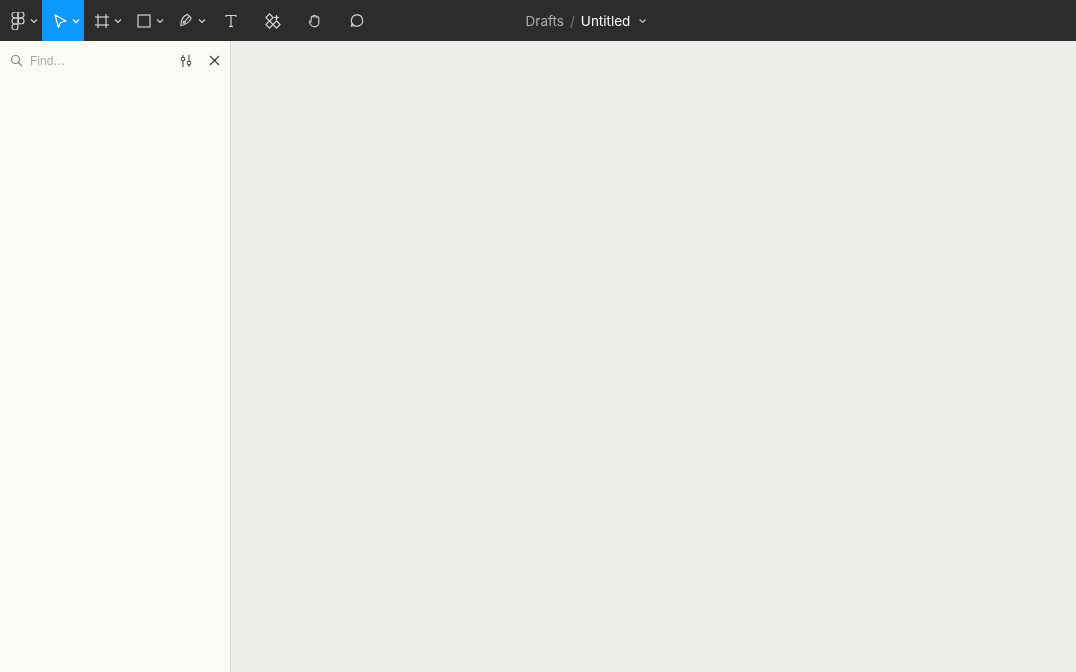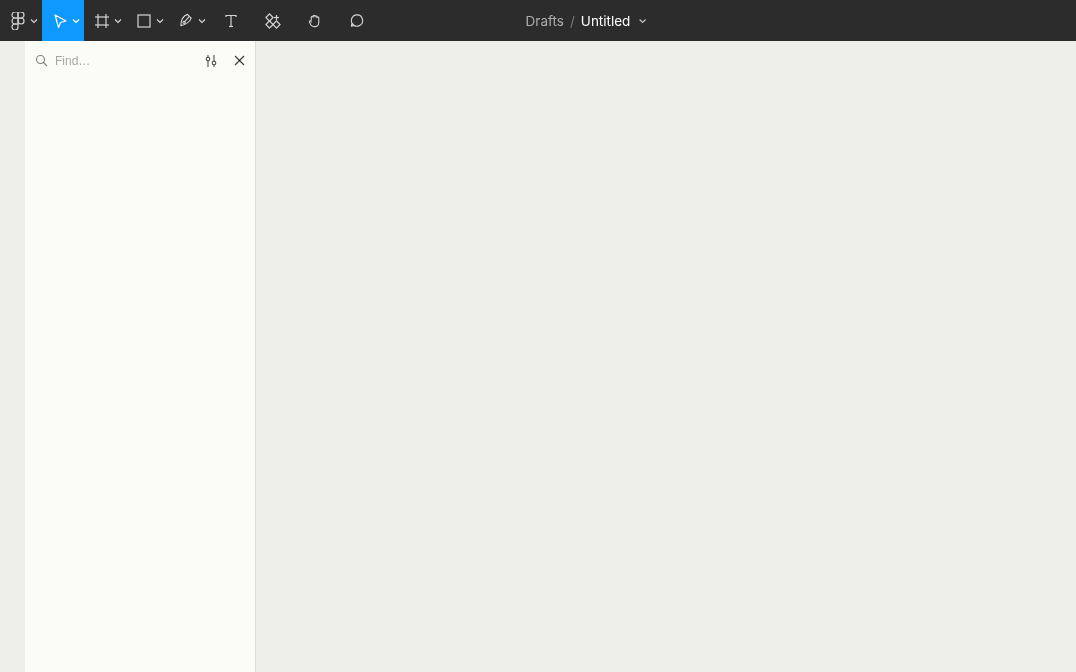--- a/index.html
+++ b/index.html
@@ -86,21 +86,20 @@
     }
     .breadcrumb .title-chev {
       display: flex;
       align-items: center;
       margin-left: 2px;
       cursor: pointer;
     }
     .content {
       display: flex;
       height: calc(100% - 41px);
-      padding-left: 25px;
     }
     .sidebar {
       width: 231px;
       background: #fcfcf7;
       border-right: 1px solid rgba(0,0,0,0.12);
       height: 100%;
     }
     .search-bar {
       height: 40px;
       display: flex;

